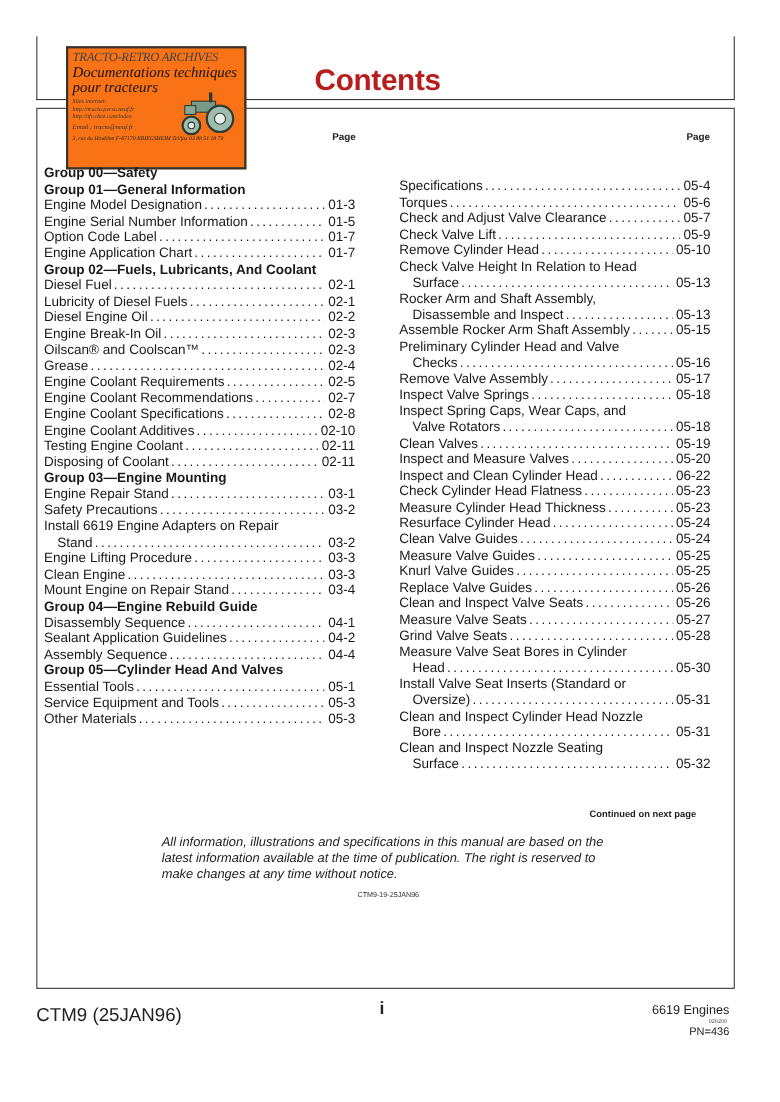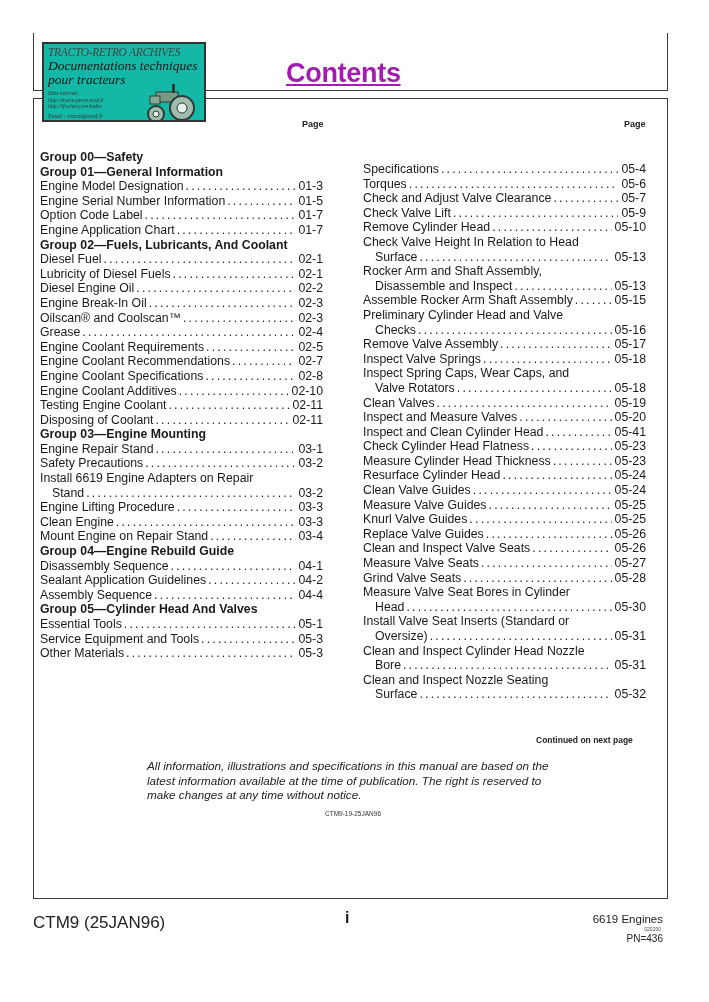--- a/index.html
+++ b/index.html
@@ -4,29 +4,29 @@
 <style>
   html, body { margin: 0; padding: 0; background: #ffffff; }
   body { width: 709px; height: 1002px; position: relative; overflow: hidden; color: #1a1a1a; font-family: "Liberation Sans", sans-serif; }
 
   
   .frame { position: absolute; border-color: #3a3a3a; border-style: solid; border-width: 0; }
   .top-frame { left: 33px; top: 33px; width: 633px; height: 57px; border-left-width: 1px; border-bottom-width: 1px; border-right-width: 1px; border-top-width: 0; }
   .main-frame { left: 33px; top: 98px; width: 633px; height: 799px; border-left-width: 1px; border-top-width: 1px; border-right-width: 1px; border-bottom-width: 1px; }
 
   
-  .stamp { position: absolute; left: 42px; top: 42px; width: 164px; height: 80px; border: 2px solid #333; background: #14b8a6; box-sizing: border-box; padding: 2px 4px; font-family: "Liberation Serif", serif; font-style: italic; overflow: hidden; }
+  .stamp { position: absolute; left: 60px; top: 42px; width: 164px; height: 112px; border: 2px solid #333; background: #f97316; box-sizing: border-box; padding: 2px 4px; font-family: "Liberation Serif", serif; font-style: italic; overflow: hidden; }
   .stamp .s-title { font-size: 11.5px; color: #444; letter-spacing: -0.3px; line-height: 13px; }
   .stamp .s-sub { font-size: 13.5px; color: #111; line-height: 14px; }
   .stamp .s-small { font-size: 5.5px; line-height: 6.5px; color: #333; }
   .stamp .s-email { font-size: 6px; color: #333; margin-top: 3px; }
   .stamp .s-addr { font-size: 5.2px; color: #222; margin-top: 4px; white-space: nowrap; }
   .tractor { position: absolute; left: 98px; top: 34px; width: 56px; height: 48px; }
 
-  .title { position: absolute; left: 286px; top: 58px; font-size: 27px; font-weight: bold; color: #a21caf; letter-spacing: -0.3px; text-decoration: underline; }
+  .title { position: absolute; left: 286px; top: 58px; font-size: 27px; font-weight: bold; color: #b91c1c; letter-spacing: -0.3px; }
 
   .page-head { position: absolute; top: 119px; font-size: 9px; font-weight: bold; color: #222; }
   .page-head.left { left: 302px; }
   .page-head.right { left: 624px; }
 
   .col { position: absolute; width: 283px; font-size: 12.3px; line-height: 14.6px; }
   .col.left { left: 40px; top: 150px; }
   .col.right { left: 363px; top: 162px; }
 
   .group { font-weight: bold; }
@@ -300,21 +300,21 @@
       <span class="pg">05-19</span>
     </div>
     <div class="entry">
       <span class="label">Inspect and Measure Valves</span>
       <span class="dots"></span>
       <span class="pg">05-20</span>
     </div>
     <div class="entry">
       <span class="label">Inspect and Clean Cylinder Head</span>
       <span class="dots"></span>
-      <span class="pg">05-41</span>
+      <span class="pg">06-22</span>
     </div>
     <div class="entry">
       <span class="label">Check Cylinder Head Flatness</span>
       <span class="dots"></span>
       <span class="pg">05-23</span>
     </div>
     <div class="entry">
       <span class="label">Measure Cylinder Head Thickness</span>
       <span class="dots"></span>
       <span class="pg">05-23</span>

